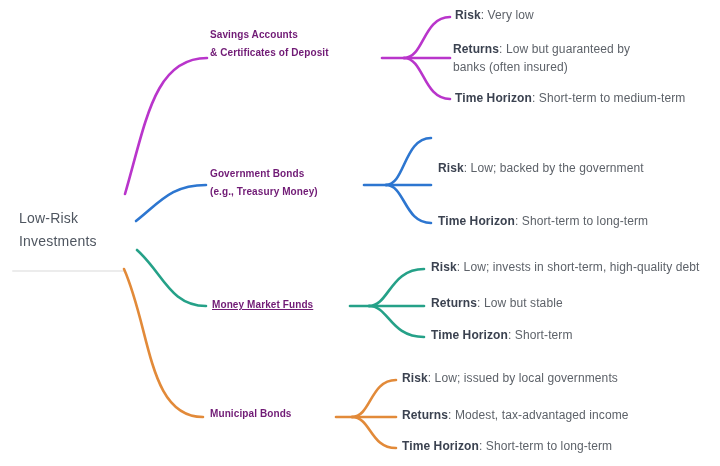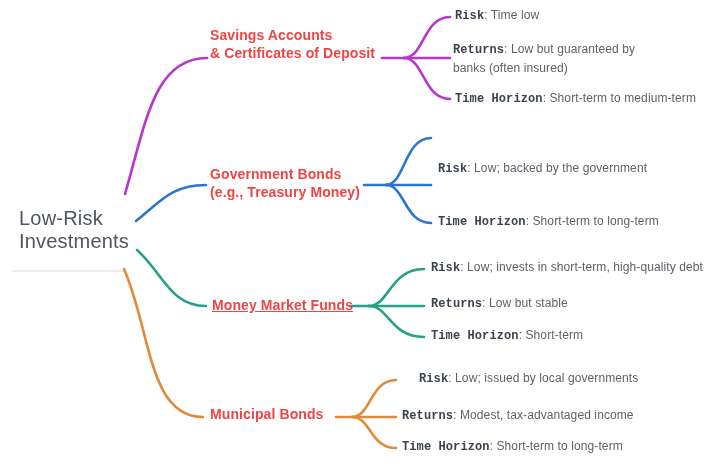--- a/index.html
+++ b/index.html
@@ -9,47 +9,47 @@
     background:#ffffff;
     overflow:hidden;
     font-family:"Liberation Sans","DejaVu Sans",sans-serif;
   }
   #links{position:absolute;left:0;top:0;width:720px;height:466px;}
   .branch-g path{fill:none;stroke-width:2.6;stroke-linecap:round;}
   .root-underline{fill:none;stroke:#ececec;stroke-width:2;stroke-linecap:round;}
   .txt{position:absolute;white-space:nowrap;}
   .root-label{
     left:19px;top:207px;
-    font-size:20px;line-height:23px;
+    font-size:14px;line-height:23px;
     color:#4f5660;font-weight:500;letter-spacing:.2px;
   }
   .branch-label{
-    font-weight:bold;font-size:14px;line-height:18px;
-    color:#ef4444;letter-spacing:.1px;
+    font-weight:bold;font-size:10px;line-height:18px;
+    color:#701a75;letter-spacing:.1px;
   }
   .leaf{
     font-size:12px;line-height:18px;color:#5d6269;letter-spacing:.1px;
   }
-  .leaf b{color:#3b4250;font-weight:bold;font-family:Liberation Mono, monospace;}
+  .leaf b{color:#3b4250;font-weight:bold;}
   .wrap{white-space:normal;}
   
   .lbl-savings{left:210px;top:26px;}
   .lbl-gov{left:210px;top:165px;}
   .lbl-money{left:212px;top:296px;text-decoration:underline;}
   .lbl-muni{left:210px;top:405px;}
   .lf-s-risk{left:455px;top:6px;}
   .lf-s-returns{left:453px;top:40px;width:196px;}
   .lf-s-time{left:455px;top:89px;}
   .lf-g-risk{left:438px;top:127px;margin-top:32px;}
   .lf-g-returns{left:438px;top:164px;width:224px;}
   .lf-g-time{left:438px;top:212px;}
   .lf-m-risk{left:431px;top:258px;}
   .lf-m-returns{left:431px;top:294px;}
   .lf-m-time{left:431px;top:326px;}
-  .lf-u-risk{left:402px;top:369px;margin-left:17px;}
+  .lf-u-risk{left:402px;top:369px;}
   .lf-u-returns{left:402px;top:406px;}
   .lf-u-time{left:402px;top:437px;}
 </style>
 </head>
 <body>
 
 <div id="canvas">
 
   <svg id="links" viewBox="0 0 720 466" xmlns="http://www.w3.org/2000/svg">
     <path class="root-underline" d="M13,271 L125,271"></path>
@@ -89,21 +89,21 @@
 
   <div class="txt root-label">
     <div>Low-Risk</div>
     <div>Investments</div>
   </div>
 
   <div class="txt branch-label lbl-savings">
     <div>Savings Accounts</div>
     <div>&amp; Certificates of Deposit</div>
   </div>
-  <div class="txt leaf lf-s-risk"><b>Risk</b><span>: Time low</span></div>
+  <div class="txt leaf lf-s-risk"><b>Risk</b><span>: Very low</span></div>
   <div class="txt leaf wrap lf-s-returns"><b>Returns</b><span>: Low but guaranteed by banks (often insured)</span></div>
   <div class="txt leaf lf-s-time"><b>Time Horizon</b><span>: Short-term to medium-term</span></div>
 
   <div class="txt branch-label lbl-gov">
     <div>Government Bonds</div>
     <div>(e.g., Treasury Money)</div>
   </div>
   <div class="txt leaf lf-g-risk"><b>Risk</b><span>: Low; backed by the government</span></div>
   <div class="txt leaf lf-g-time"><b>Time Horizon</b><span>: Short-term to long-term</span></div>
 

